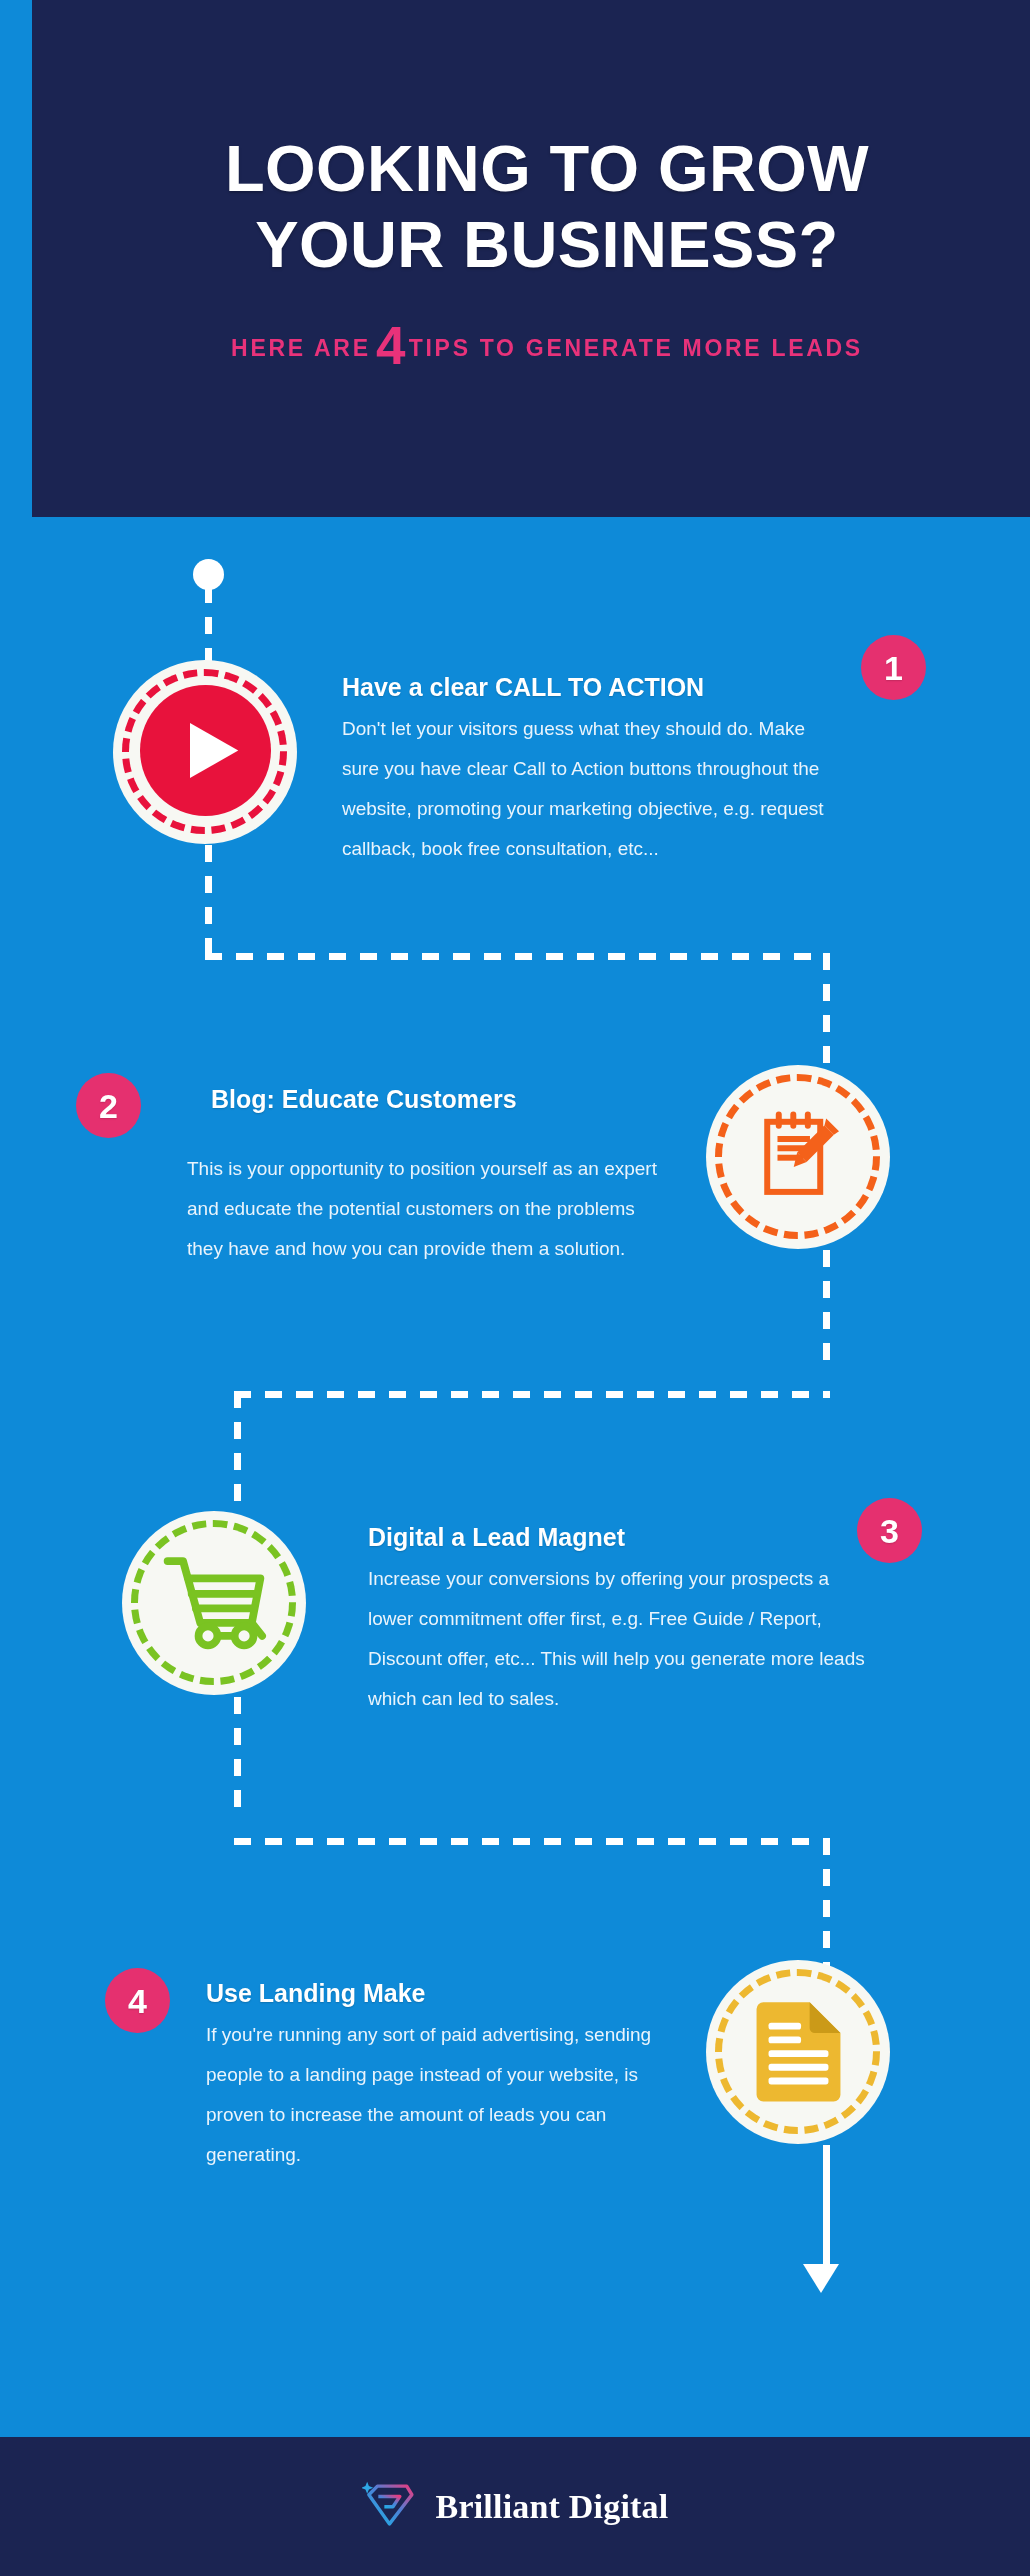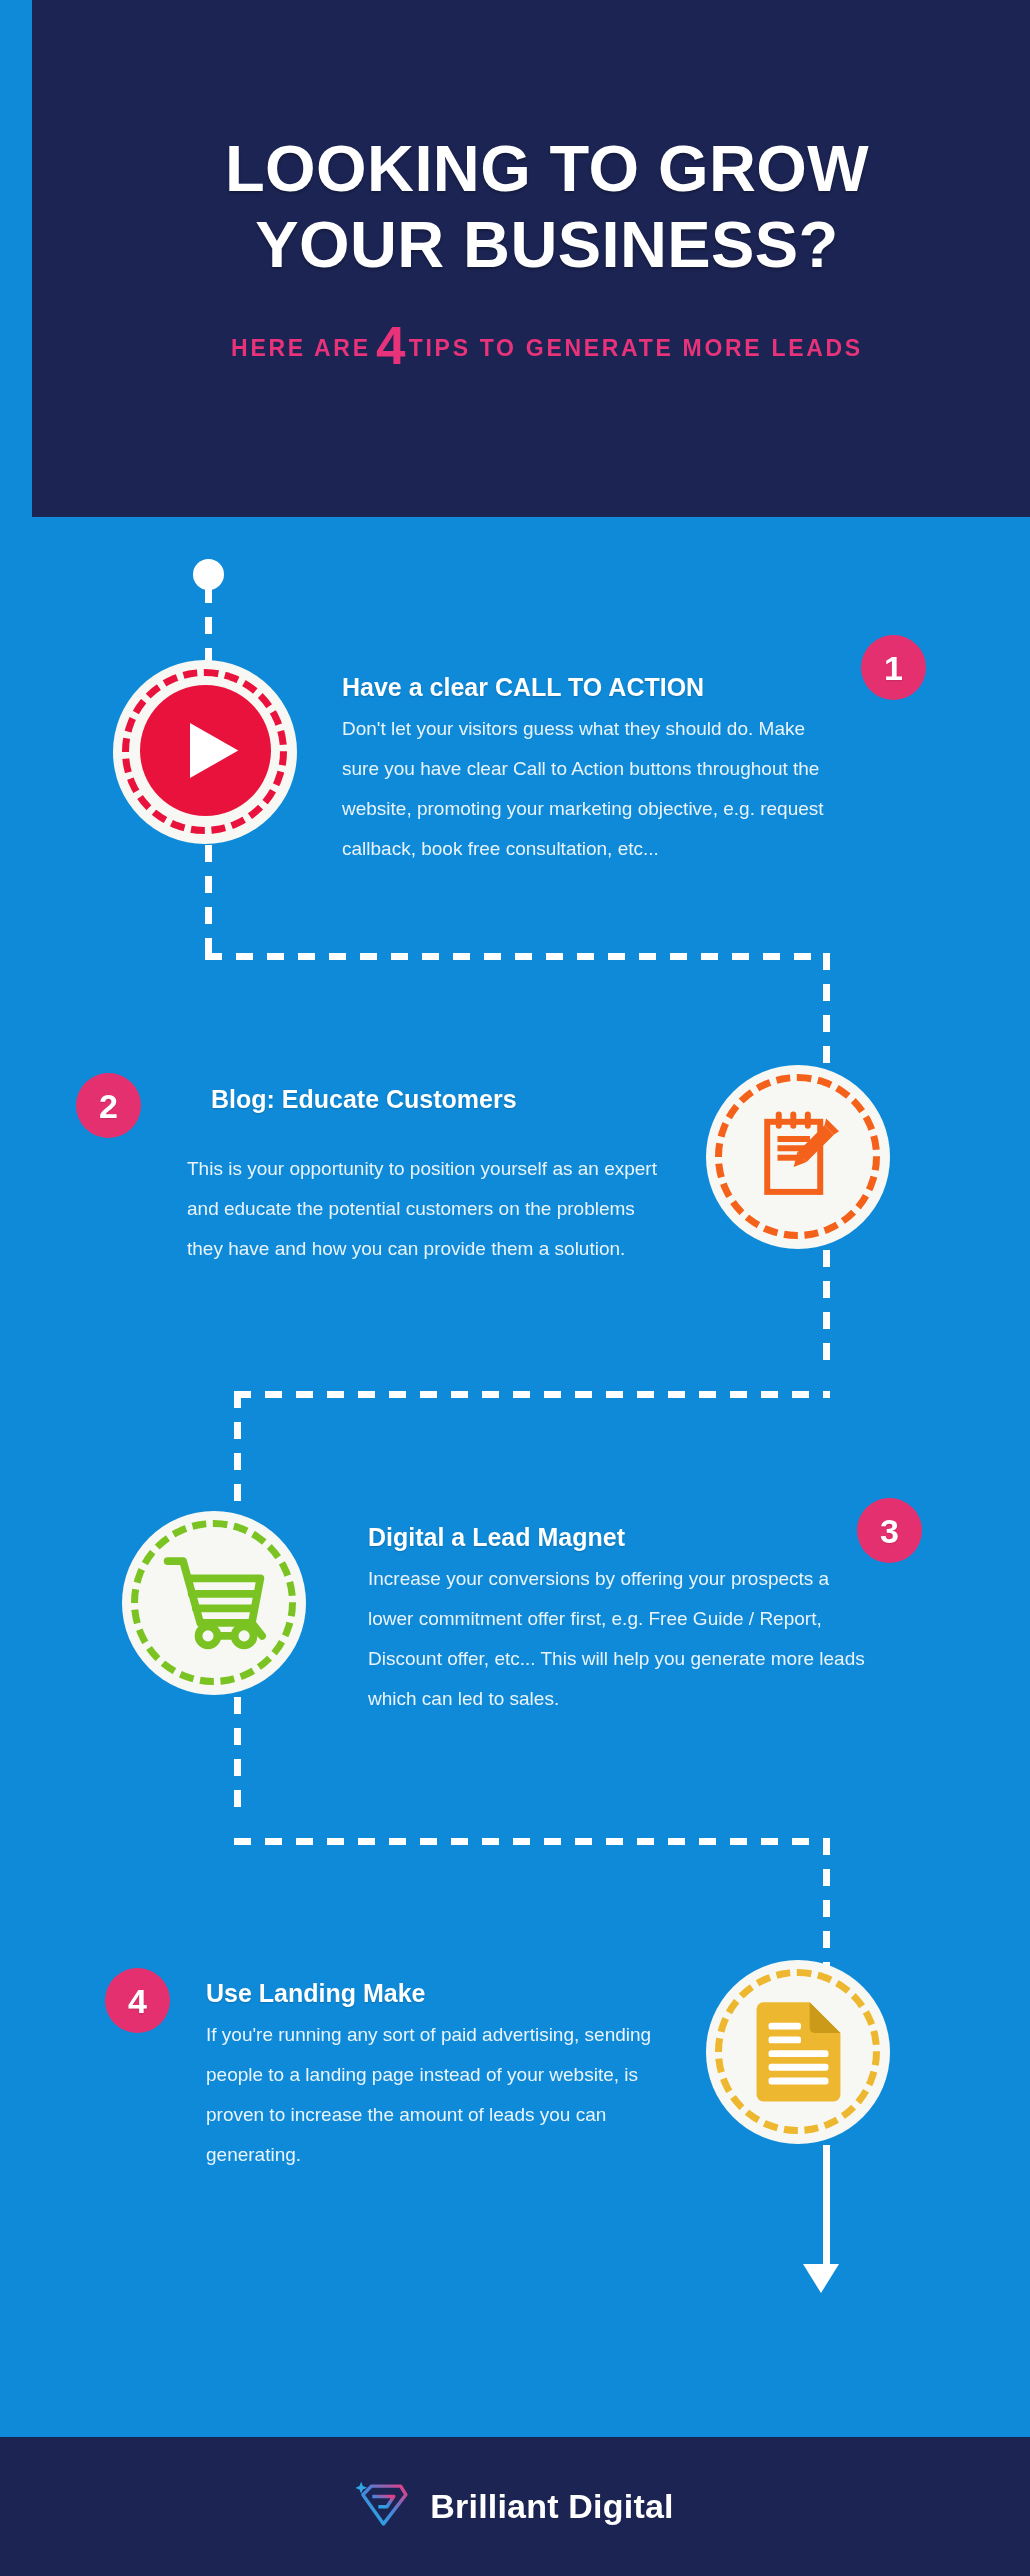--- a/index.html
+++ b/index.html
@@ -92,21 +92,21 @@
     font-size:34px; font-weight:bold; line-height:1;
     text-shadow:0 0.9px 1.7px rgba(0,0,0,.15);
   }
 
   
   #footer {
     position:absolute; left:0; top:2437px; width:1030px; height:139px;
     background:#1b2452;
     display:flex; align-items:center; justify-content:center;
   }
-  #footer-inner { display:flex; align-items:center; gap:19px; }
+  #footer-inner { display:flex; align-items:center; gap:19px;font-family:Liberation Serif, serif; }
   #brand-name {
     color:#ffffff; font-size:34px; font-weight:bold; letter-spacing:0.2px;
   }
 </style>
 </head>
 <body>
 
 <div id="header">
   <div id="header-title">
     <span>LOOKING TO GROW</span>

